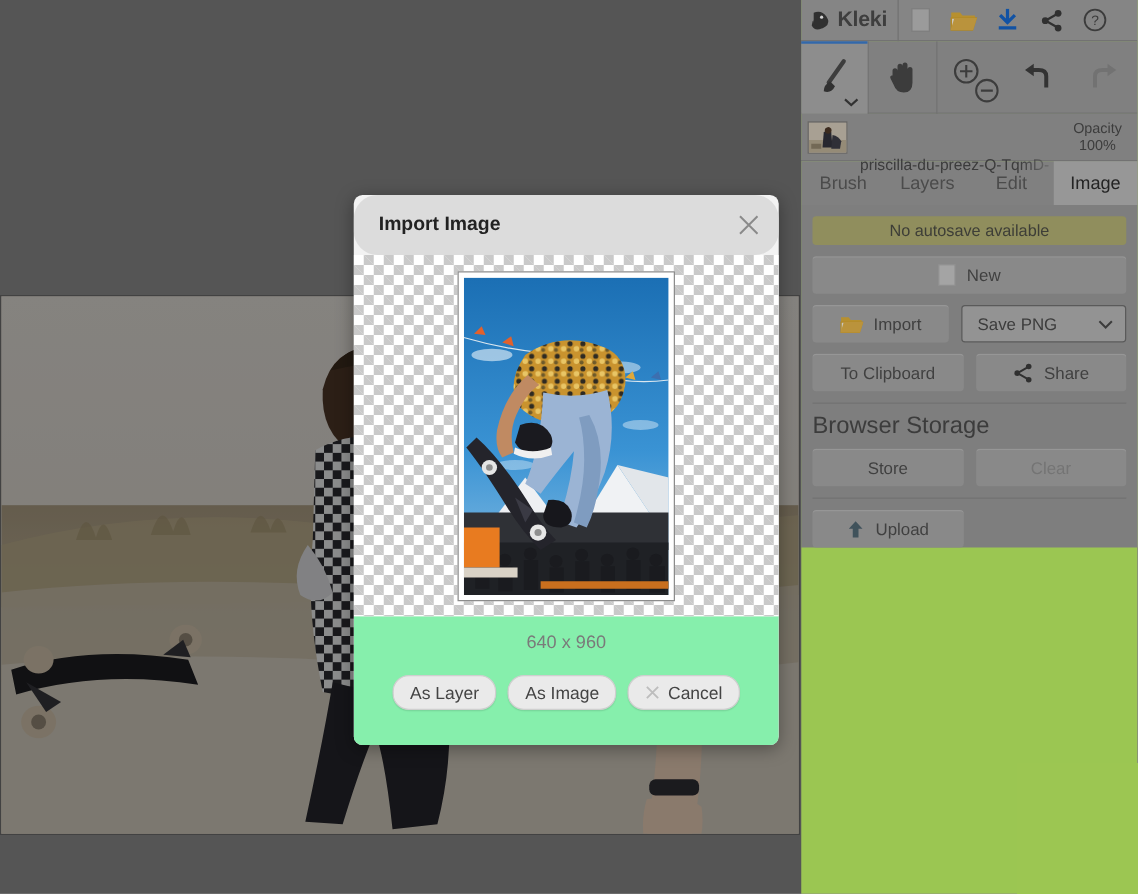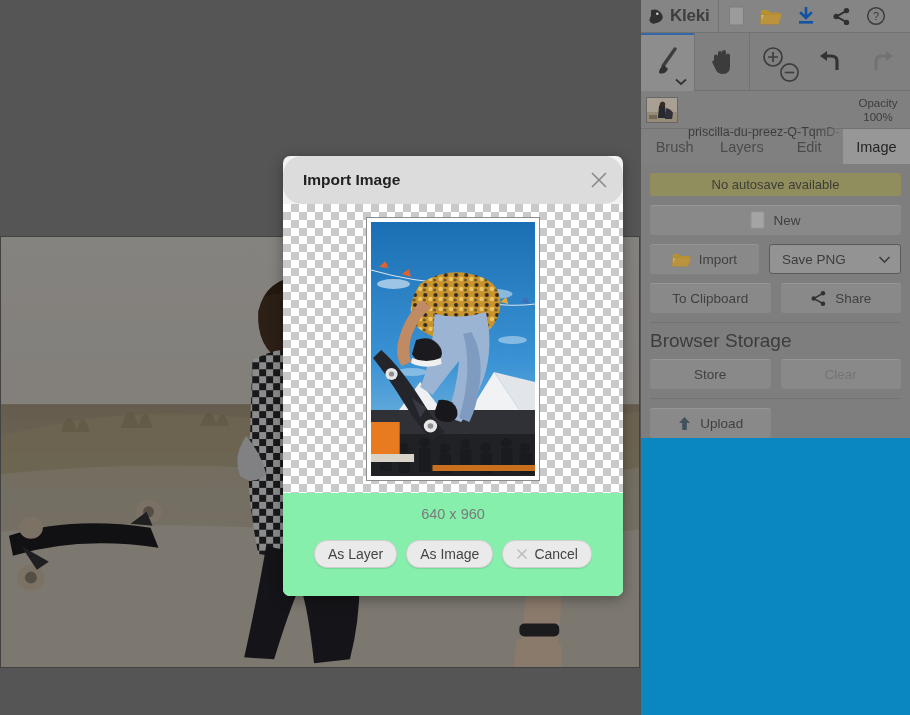--- a/index.html
+++ b/index.html
@@ -30,21 +30,21 @@
   
   #overlay {
     position: absolute; left: 0; top: 0; width: 641px; height: 715px;
     background: rgba(0,0,0,0.40);
     z-index: 40;
   }
 
   
   #right-panel {
     position: absolute; left: 641px; top: 0; width: 269px; height: 715px;
-    background: #0ea5e9;
+    background: #bef264;
     z-index: 10;
   }
   #right-panel-dim {
     position: absolute; left: 641px; top: 0; width: 269px; height: 715px;
     background: rgba(0,0,0,0.18);
     z-index: 45; pointer-events: none;
   }
 
   
   #panel-header {

